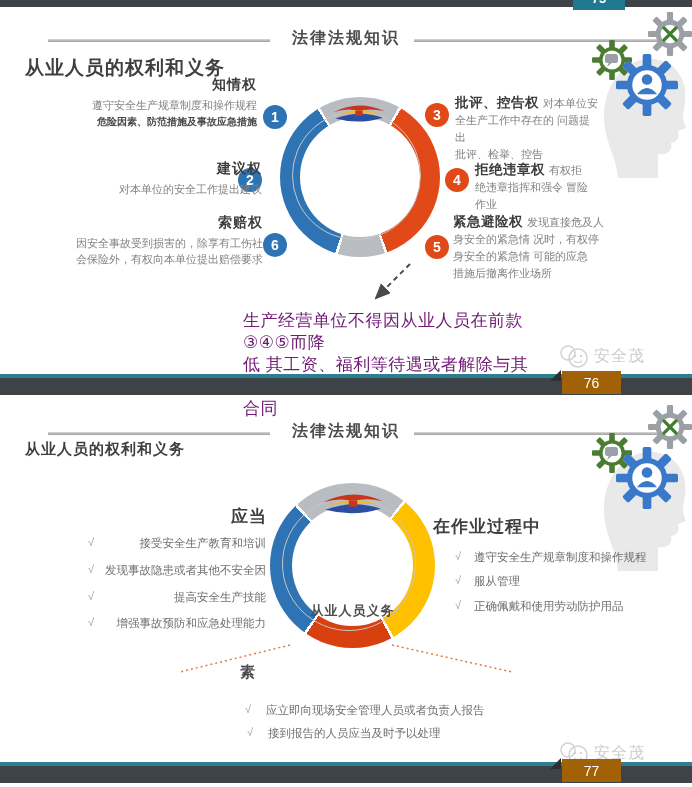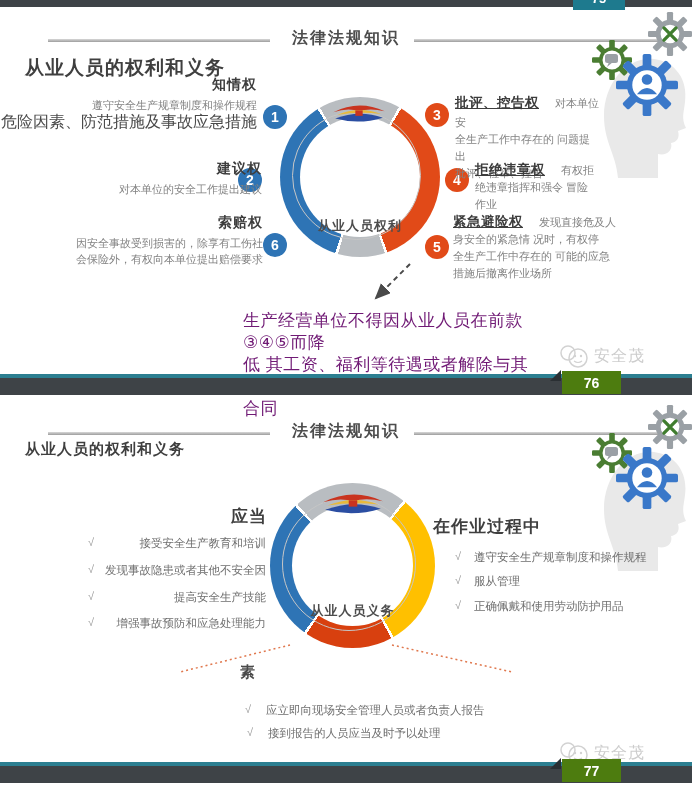--- a/index.html
+++ b/index.html
@@ -33,44 +33,44 @@
   
   .badge{width:24px;height:24px;border-radius:50%;color:#fff;font-weight:bold;font-size:14px;
          display:flex;align-items:center;justify-content:center;}
   .b-blue{background:#2e74b5;}
   .b-red{background:#e14a18;}
 
   
   .litem{text-align:right;}
   .lh{font-size:14px;font-weight:bold;color:#3d3d3d;letter-spacing:1px;margin-bottom:3px;}
   .lt{font-size:11px;color:#828282;line-height:16px;}
-  .ltb{font-size:16px;color:#494949;font-weight:normal;line-height:17px;}
+  .ltb{font-size:10px;color:#494949;font-weight:bold;line-height:17px;}
 
   
   .ritem{line-height:17px;}
-  .rh{font-weight:bold;font-size:13.5px;color:#3d3d3d;margin-right:16px;letter-spacing:0.5px;text-decoration:underline;}
+  .rh{font-weight:bold;font-size:13.5px;color:#3d3d3d;margin-right:4px;letter-spacing:0.5px;}
   .rt{font-size:11px;color:#828282;}
   .blk{display:block;}
 
   
   .note{font-size:17px;color:#701a75;line-height:22px;letter-spacing:0.5px;}
 
   
   .secHead{font-weight:bold;color:#3f3f3f;letter-spacing:1px;}
   .crow{display:flex;white-space:nowrap;}
   .ck{color:#9a9a9a;font-size:11px;flex:0 0 auto;}
   .ct{font-size:11.5px;color:#6f6f6f;}
   .ct-r{margin-left:auto;}
   .bHead{font-weight:bold;font-size:15px;color:#4a4a4a;line-height:19px;letter-spacing:1px;}
 
   
   .tealline{left:0;width:692px;height:4px;background:#2c7f91;}
   .darkbar{left:0;width:692px;height:17px;background:#3e4347;}
   .fold{width:0;height:0;border-left:11px solid transparent;border-bottom:11px solid #2a2f33;}
-  .tab{width:59px;height:23px;background:#4d7c0f;color:#fff;font-weight:bold;font-size:14px;
+  .tab{width:59px;height:23px;background:#a16207;color:#fff;font-weight:normal;font-size:14px;
        display:flex;align-items:center;justify-content:center;}
 
   
   .wm{display:flex;align-items:center;gap:2px;}
   .wmtext{font-size:16px;color:#cdcdcd;letter-spacing:1px;}
 </style>
 </head>
 <body>
 
 <div class="page">
@@ -138,21 +138,20 @@
       </g>
     </g>
     <circle cx="20" cy="20" r="9.5" fill="#fff"></circle>
     <circle cx="20" cy="16.5" r="3.4" fill="#3a78c9"></circle>
     <path d="M13.5,26 q6.5,-8 13,0 z" fill="#3a78c9"></path>
   </svg>
 
   <div class="abs ring ring1">
     <div class="hole1"></div>
     <div class="ringstroke"></div>
-    <div class="ringlabel" style="bottom:22px;">从业人员权利</div>
   </div>
   <svg class="abs" style="left:330px;top:103px;" width="58" height="22" viewBox="0 0 60 24">
     <path d="M2,10 Q30,-4 58,9 Q42,5 30,9 Q18,5 2,10 Z" fill="#c9341f"></path>
     <path d="M6,13 Q30,3 54,12 Q30,9 6,13 Z" fill="#e8b93a"></path>
     <path d="M4,17 Q30,7 56,16 Q30,24 4,17 Z" fill="#2b4ea2"></path>
     <rect x="26" y="8" width="8" height="6" fill="#c9341f"></rect>
   </svg>
 
   <div class="abs badge b-blue" style="left:263px;top:105px;">
       <span>1</span>
@@ -194,21 +193,21 @@
     <span class="rt blk">批评、检举、控告</span>
   </div>
   <div class="abs ritem" style="left:475px;top:160px;width:135px;">
     <span class="rh">拒绝违章权</span><span class="rt">有权拒</span>
     <span class="rt blk">绝违章指挥和强令 冒险</span>
     <span class="rt blk">作业</span>
   </div>
   <div class="abs ritem" style="left:453px;top:212px;width:180px;">
     <span class="rh">紧急避险权</span><span class="rt">发现直接危及人</span>
     <span class="rt blk">身安全的紧急情 况时，有权停</span>
-    <span class="rt blk">全生产工作中存在的 可能的应急</span>
+    <span class="rt blk">身安全的紧急情 可能的应急</span>
     <span class="rt blk">措施后撤离作业场所</span>
   </div>
 
   <svg class="abs" style="left:362px;top:258px;" width="55" height="52">
     <defs>
       <marker id="ah" markerWidth="9" markerHeight="8" refX="7" refY="3.5" orient="auto">
         <path d="M0,0 L8,3.5 L0,7 Z" fill="#4a4a4a"></path>
       </marker>
     </defs>
     <line x1="48" y1="6" x2="14" y2="40" stroke="#4a4a4a" stroke-width="2" stroke-dasharray="5,4" marker-end="url(#ah)"></line>

